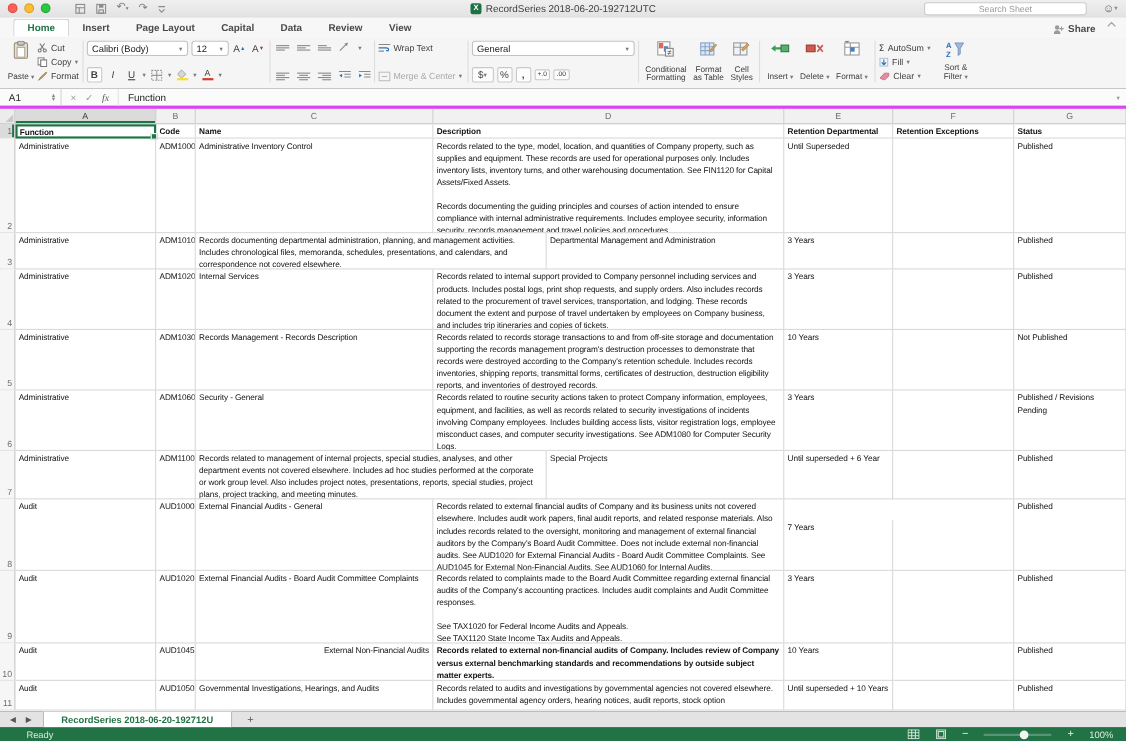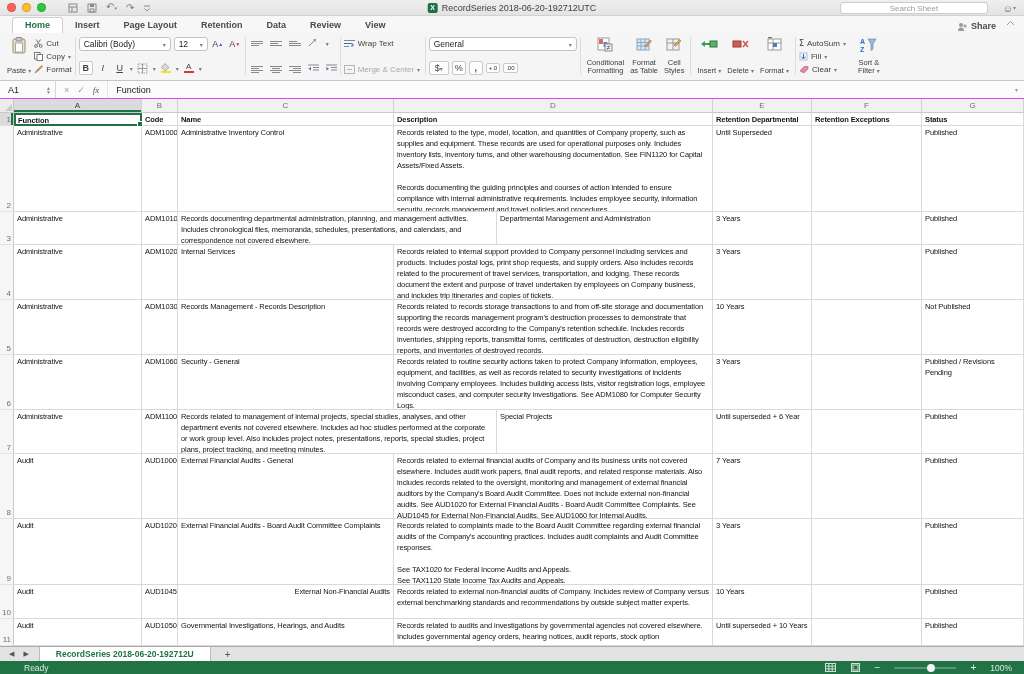--- a/index.html
+++ b/index.html
@@ -43,21 +43,21 @@
 .ital { font-style:italic; }
 .undl { text-decoration:underline; }
 .abar { display:inline-block; width:10px; height:2px; margin-top:0px; }
 .fontbtn { display:flex; flex-direction:column; align-items:center; justify-content:center; line-height:8px; }
 .bars { display:flex; flex-direction:column; gap:1px; }
 .bars i { display:block; height:1px; background:#8a8a8a; }
 .gray { color:#a8a8a8; }
 .minibtn { border:1px solid #c9c9c9; border-radius:2px; background:#fdfdfd; font-size:6px; padding:1px 2px; color:#333; }
 
 
-.fbar { height:18px; background:#fbfbfb; border-bottom:1px solid #d946ef; display:flex; align-items:center; position:relative; }
+.fbar { height:18px; background:#fbfbfb; border-bottom:3px solid #d946ef; display:flex; align-items:center; position:relative; }
 .namebox { width:56px; height:100%; display:flex; align-items:center; justify-content:space-between; padding:0 4px 0 8px; border-right:1px solid #d6d6d6; font-size:9px; color:#222; }
 .stepper { display:flex; flex-direction:column; font-size:5px; color:#888; line-height:4px; }
 .fxicons { display:flex; align-items:center; gap:8px; padding:0 8px; color:#9b9b9b; font-size:9px; border-right:1px solid #e3e3e3; height:100%; }
 .fxi { font-style:italic; font-family:"Liberation Serif",serif; color:#555; }
 .fval { margin-left:8px; font-size:9px; color:#222; }
 .fbar-dd { position:absolute; right:6px; font-size:6px; color:#999; }
 
 
 .grid { height:547px; background:#fff; position:relative; overflow:hidden; }
 .colhead { display:flex; height:14px; background:#f1f1f2; }
@@ -129,21 +129,21 @@
   <div class="searchbox">
       <span>Search Sheet</span>
     </div>
   <div class="smiley">☺<small>▾</small></div>
 </div>
 
 <div class="tabbar">
   <div class="rtab active">Home</div>
   <div class="rtab">Insert</div>
   <div class="rtab">Page Layout</div>
-  <div class="rtab">Retention</div>
+  <div class="rtab">Capital</div>
   <div class="rtab">Data</div>
   <div class="rtab">Review</div>
   <div class="rtab">View</div>
   <div class="sharewrap">
     <svg width="11" height="9">
         <circle cx="4" cy="3" r="2" fill="#9a9a9a"></circle>
         <path d="M1 9 Q1 5.5 4 5.5 Q7 5.5 7 9 Z" fill="#9a9a9a"></path>
         <line x1="8" y1="2" x2="8" y2="6" stroke="#9a9a9a"></line>
         <line x1="6" y1="4" x2="10" y2="4" stroke="#9a9a9a"></line>
       </svg>
@@ -532,21 +532,21 @@
         <div class="cell" style="width: 99px;">Until superseded + 6 Year</div>
         <div class="cell" style="width: 110px;"></div>
         <div class="cell" style="width: 102px;">Published</div>
       </div>
       <div class="grow" style="height: 65px;">
         <div class="rnum">8</div>
         <div class="cell" style="width: 128px;">Audit</div>
         <div class="cell" style="width: 36px;">AUD1000</div>
         <div class="cell" style="width: 216px;">External Financial Audits - General</div>
         <div class="cell desc" style="width: 319px;">Records related to external financial audits of Company and its business units not covered elsewhere. Includes audit work papers, final audit reports, and related response materials. Also includes records related to the oversight, monitoring and management of external financial auditors by the Company's Board Audit Committee. Does not include external non-financial audits. See AUD1020 for External Financial Audits - Board Audit Committee Complaints. See AUD1045 for External Non-Financial Audits. See AUD1060 for Internal Audits.</div>
-        <div class="cell" style="width: 99px;">7 Years</div>
+        <div class="cell" style="width: 99px; margin-top: 19px;">7 Years</div>
         <div class="cell" style="width: 110px;"></div>
         <div class="cell" style="width: 102px;">Published</div>
       </div>
       <div class="grow" style="height: 66px;">
         <div class="rnum">9</div>
         <div class="cell" style="width: 128px;">Audit</div>
         <div class="cell" style="width: 36px;">AUD1020</div>
         <div class="cell" style="width: 216px;">External Financial Audits - Board Audit Committee Complaints</div>
         <div class="cell desc" style="width: 319px;">Records related to complaints made to the Board Audit Committee regarding external financial audits of the Company's accounting practices. Includes audit complaints and Audit Committee responses.
 
@@ -554,21 +554,21 @@
 See TAX1120 State Income Tax Audits and Appeals.</div>
         <div class="cell" style="width: 99px;">3 Years</div>
         <div class="cell" style="width: 110px;"></div>
         <div class="cell" style="width: 102px;">Published</div>
       </div>
       <div class="grow" style="height: 34px;">
         <div class="rnum">10</div>
         <div class="cell" style="width: 128px;">Audit</div>
         <div class="cell" style="width: 36px;">AUD1045</div>
         <div class="cell" style="width: 216px; text-align: right;">External Non-Financial Audits</div>
-        <div class="cell desc" style="width: 319px;">Records related to external non-financial audits of Company. Includes review of Company versus external benchmarking standards and recommendations by outside subject matter experts.</div>
+        <div class="cell desc" style="width: 319px; font-weight: bold;">Records related to external non-financial audits of Company. Includes review of Company versus external benchmarking standards and recommendations by outside subject matter experts.</div>
         <div class="cell" style="width: 99px;">10 Years</div>
         <div class="cell" style="width: 110px;"></div>
         <div class="cell" style="width: 102px;">Published</div>
       </div>
       <div class="grow" style="height: 27px;">
         <div class="rnum">11</div>
         <div class="cell" style="width: 128px;">Audit</div>
         <div class="cell" style="width: 36px;">AUD1050</div>
         <div class="cell" style="width: 216px;">Governmental Investigations, Hearings, and Audits</div>
         <div class="cell desc" style="width: 319px;">Records related to audits and investigations by governmental agencies not covered elsewhere. Includes governmental agency orders, hearing notices, audit reports, stock option</div>

